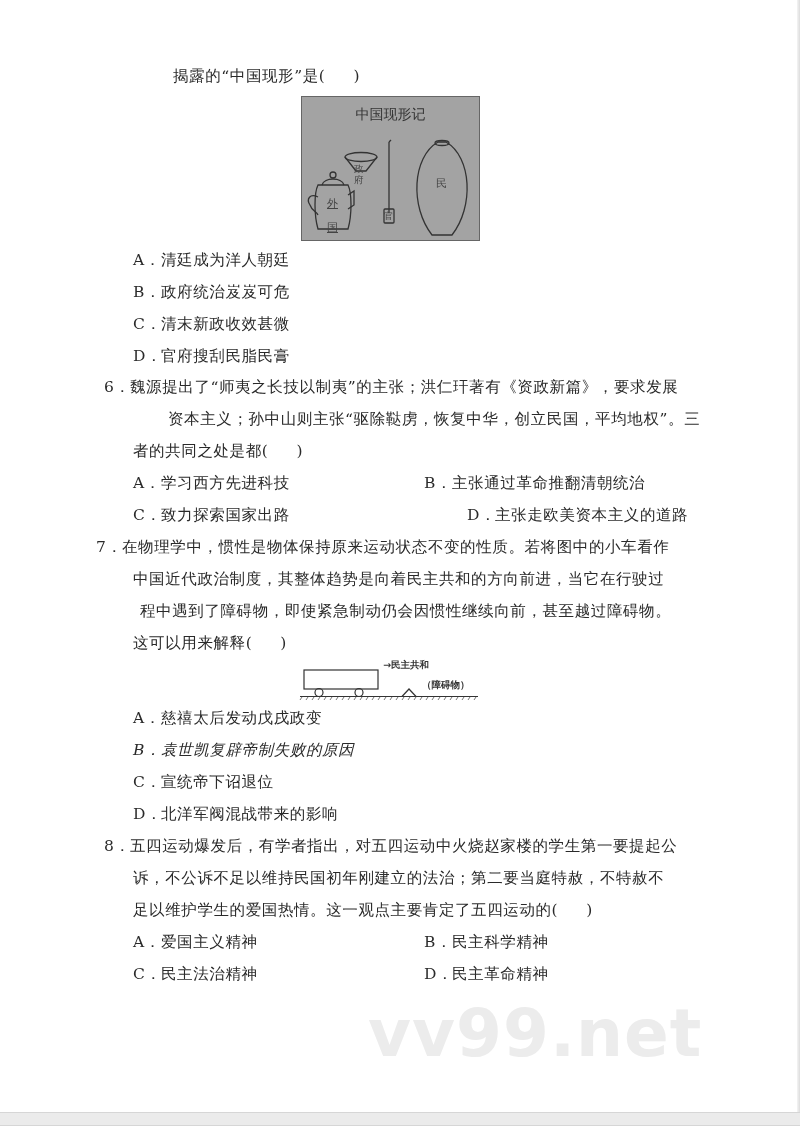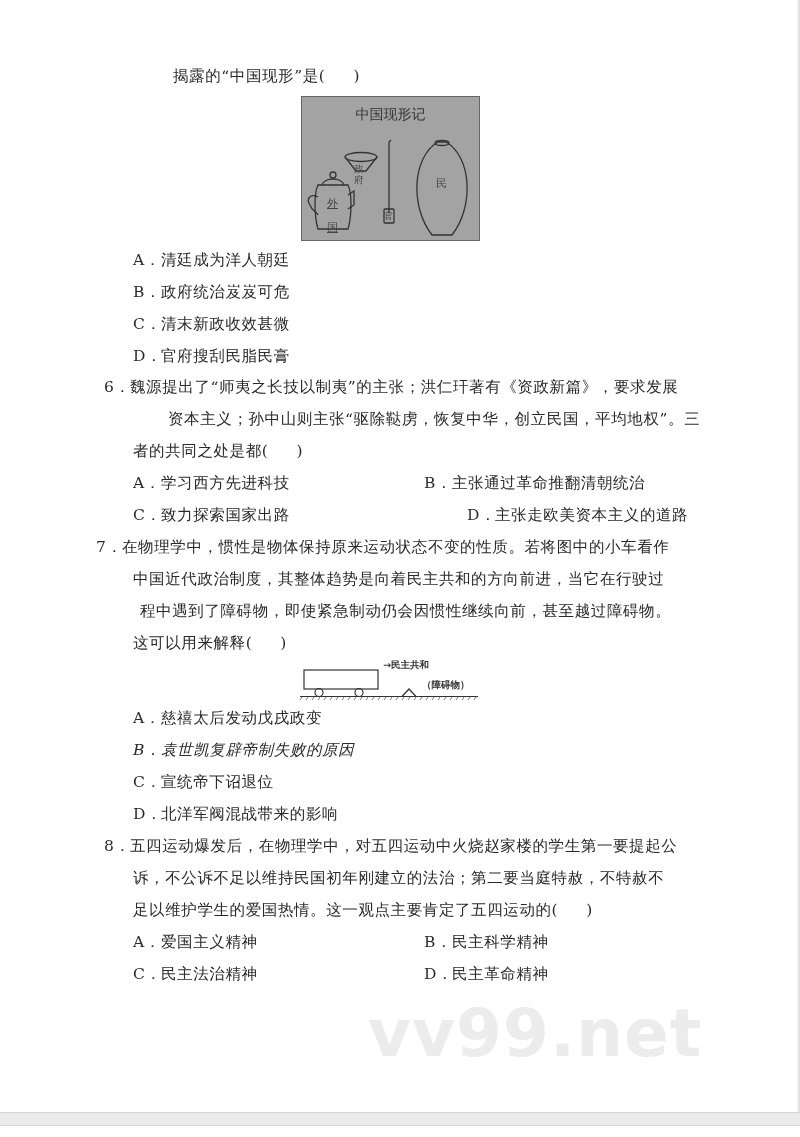--- a/index.html
+++ b/index.html
@@ -165,21 +165,21 @@
     <div class="fig2-label" style="left:124px; top:21px;" data-name="q7-obstacle-label">（障碍物）</div>
   </div>
 
   <div class="line" style="left:133px; top:708px;" data-name="q7-option-a"><span class="opt-letter" data-name="option-letter">A．</span><span data-name="option-text">慈禧太后发动戊戌政变</span></div>
   <div class="line" style="left:133px; top:740px;font-style:italic;" data-name="q7-option-b"><span class="opt-letter" data-name="option-letter">B．</span><span data-name="option-text">袁世凯复辟帝制失败的原因</span></div>
   <div class="line" style="left:133px; top:772px;" data-name="q7-option-c"><span class="opt-letter" data-name="option-letter">C．</span><span data-name="option-text">宣统帝下诏退位</span></div>
   <div class="line" style="left:133px; top:804px;" data-name="q7-option-d"><span class="opt-letter" data-name="option-letter">D．</span><span data-name="option-text">北洋军阀混战带来的影响</span></div>
 </div>
 
 <div data-name="question-8">
-  <div class="line" style="left:104px; top:836px;" data-name="q8-stem-line-1"><span class="num" data-name="question-number">8．</span><span data-name="q8-stem-text-1">五四运动爆发后，在物理学中，对五四运动中火烧赵家楼的学生第一要提起公</span></div>
+  <div class="line" style="left:104px; top:836px;" data-name="q8-stem-line-1"><span class="num" data-name="question-number">8．</span><span data-name="q8-stem-text-1">五四运动爆发后，有学者指出，对五四运动中火烧赵家楼的学生第一要提起公</span></div>
   <div class="line" style="left:133px; top:868px;" data-name="q8-stem-line-2">诉，不公诉不足以维持民国初年刚建立的法治；第二要当庭特赦，不特赦不</div>
   <div class="line" style="left:133px; top:900px;" data-name="q8-stem-line-3"><span data-name="q8-stem-text-3">足以维护学生的爱国热情。这一观点主要肯定了五四运动的(</span><span class="paren-gap"></span><span data-name="q8-paren-close">)</span></div>
 
   <div class="line" style="left:133px; top:932px;" data-name="q8-option-a"><span class="opt-letter" data-name="option-letter">A．</span><span data-name="option-text">爱国主义精神</span></div>
   <div class="line" style="left:424px; top:932px;" data-name="q8-option-b"><span class="opt-letter" data-name="option-letter">B．</span><span data-name="option-text">民主科学精神</span></div>
   <div class="line" style="left:133px; top:964px;" data-name="q8-option-c"><span class="opt-letter" data-name="option-letter">C．</span><span data-name="option-text">民主法治精神</span></div>
   <div class="line" style="left:424px; top:964px;text-align:center;" data-name="q8-option-d"><span class="opt-letter" data-name="option-letter">D．</span><span data-name="option-text">民主革命精神</span></div>
 </div>
 
 <div class="watermark" data-name="watermark">vv99.net</div>

